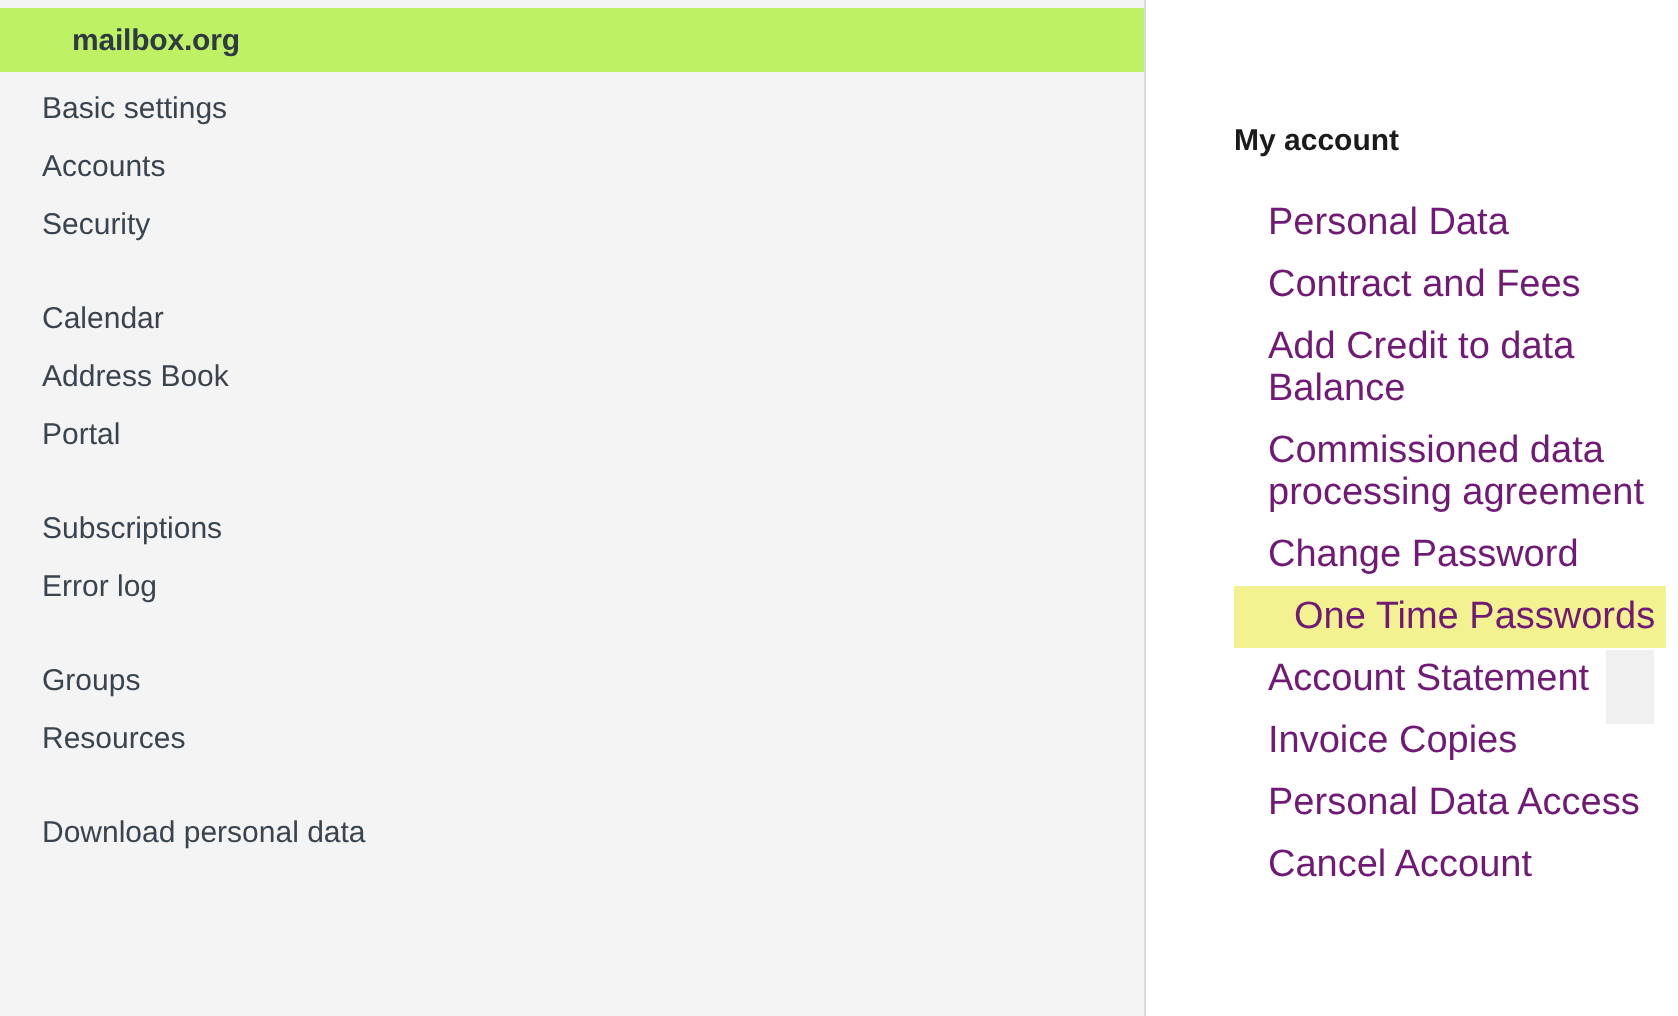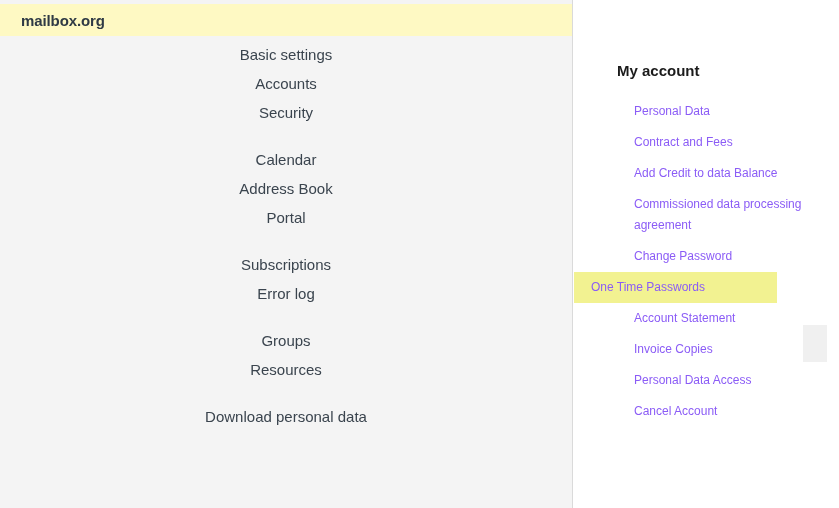--- a/index.html
+++ b/index.html
@@ -27,36 +27,35 @@
     box-sizing: border-box;
   }
 
   #sidebar-top-gap {
     height: 4px;
     background: #f4f4f4;
   }
 
   #sidebar-header {
     height: 32px;
-    background: #fef9c3;
+    background: #bef264;
     display: flex;
     align-items: center;
-    padding-left: 21px;
+    padding-left: 36px;
     box-sizing: border-box;
   }
   #sidebar-header .brand {
     font-size: 15px;
     font-weight: bold;
     color: #2f3a45;
     letter-spacing: -0.1px;
   }
 
   #sidebar-nav {
     padding-top: 4px;
-    text-align: center;
   }
   .nav-group {
     margin-bottom: 18px;
   }
   .nav-group:last-child {
     margin-bottom: 0;
   }
   .nav-item {
     padding: 5px 21px 5px 21px;
     font-size: 15px;
@@ -89,35 +88,36 @@
   #account-menu {
     position: absolute;
     left: 0;
     top: 96px;
     width: 265px;
   }
 
   .acct-item {
     position: relative;
     padding: 5px 0 5px 60px;
-    font-size: 12px;
+    font-size: 19px;
     line-height: 21px;
-    color: #8b5cf6;
+    color: #701a75;
     cursor: pointer;
   }
 
   .acct-item .acct-label {
     position: relative;
     z-index: 2;
   }
 
   
   .acct-item.highlight {
     background: #f2f291;
-    padding-left: 17px;
+    margin-left: 43px;
+    padding-left: 30px;
     width: 186px;
   }
 
   
   #grey-stub {
     position: absolute;
     left: 229px;
     top: 325px;
     width: 24px;
     height: 37px;

